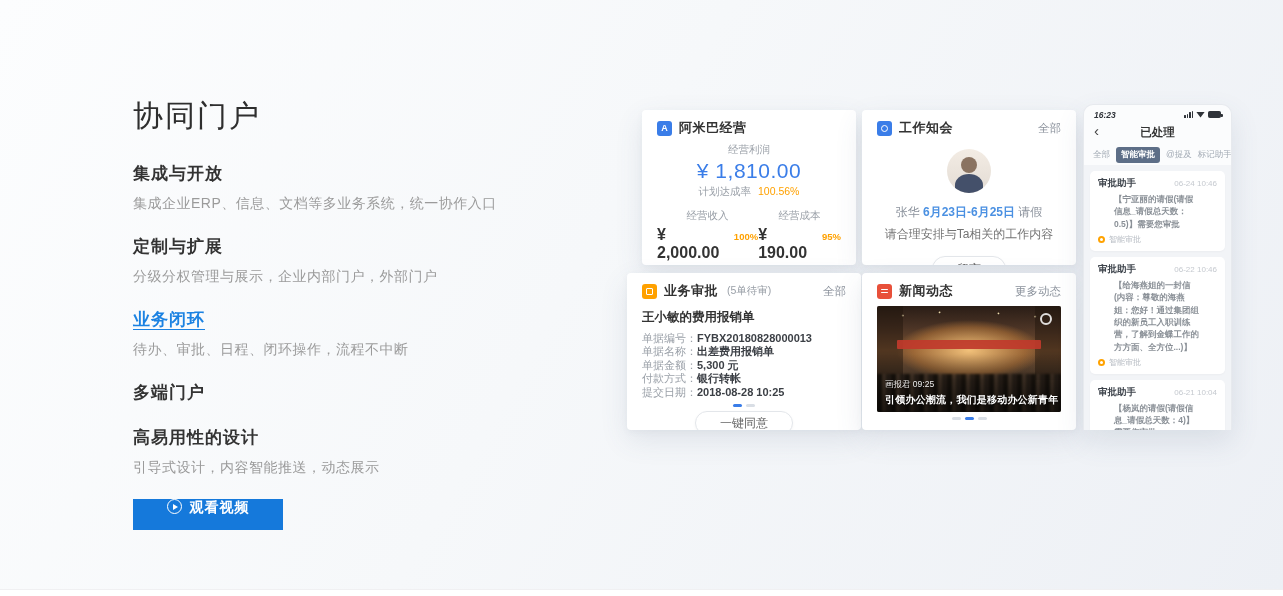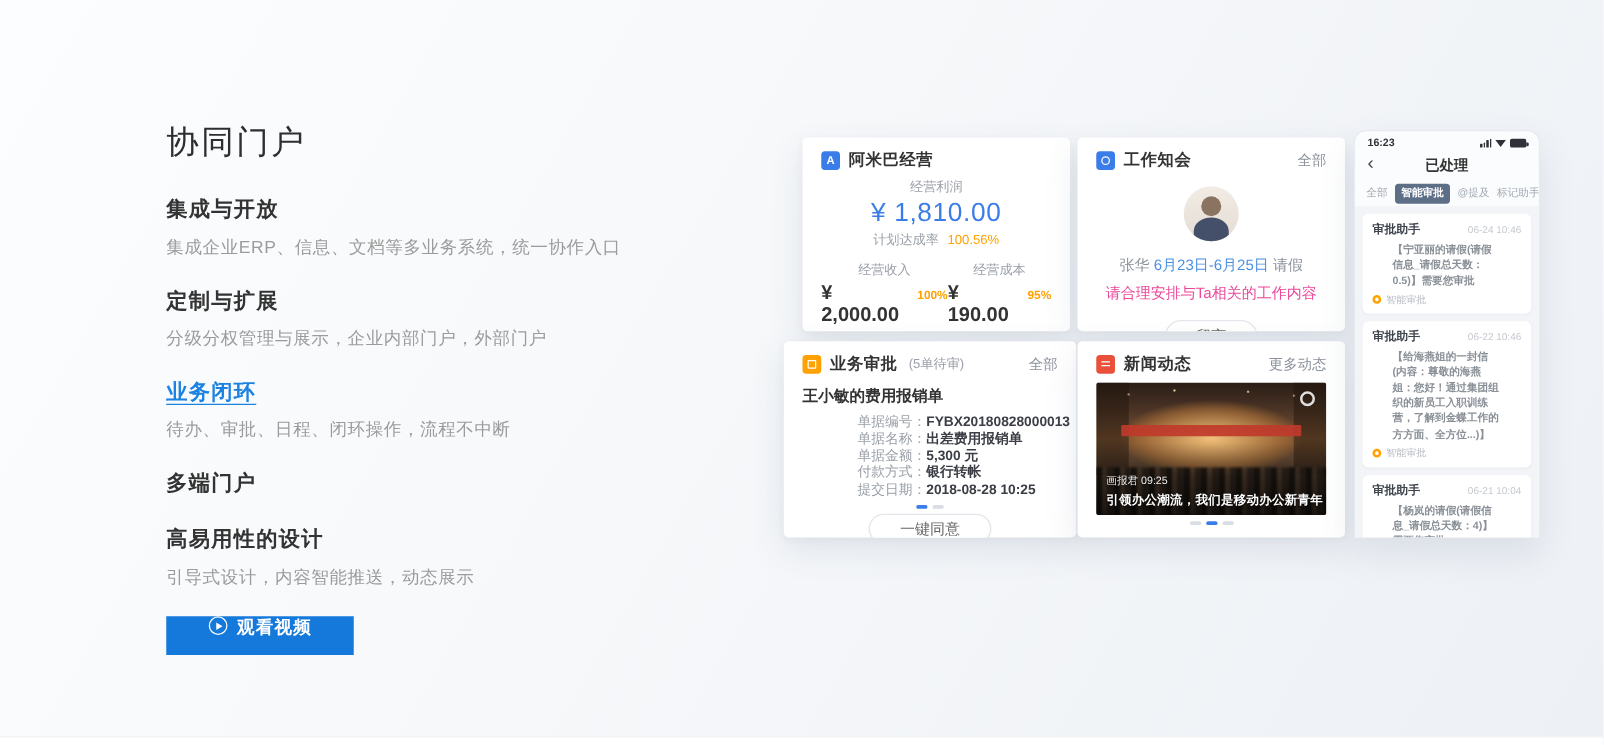--- a/index.html
+++ b/index.html
@@ -3,21 +3,21 @@
 <meta charset="utf-8">
 <style>
   * { margin:0; padding:0; box-sizing:border-box; }
   body { font-family:"Liberation Sans","DejaVu Sans",sans-serif; }
   .page { position:relative; width:1283px; height:596px; overflow:hidden;
           background:linear-gradient(120deg,#fcfdfe 0%,#f6f8fa 45%,#edf0f5 100%); }
   .footer-strip { position:absolute; left:0; right:0; bottom:0; height:7px; background:#ffffff; border-top:1px solid #f0f0f2; }
 
   
   .left-col { position:absolute; left:133px; top:96px; width:480px; }
-  .page-title { font-size:26px; font-weight:500; color:#2e2e2e; letter-spacing:2px; margin-bottom:25px; }
+  .page-title { font-size:30px; font-weight:500; color:#2e2e2e; letter-spacing:2px; margin-bottom:25px; }
   .feature { margin-bottom:22px; }
   .feature h3 { font-size:17px; font-weight:700; color:#333; margin-bottom:10px; letter-spacing:1px; }
   .feature .desc { font-size:14px; color:#9b9b9b; letter-spacing:0.5px; }
   .feature.active h3 { color:#1b82e2; text-decoration:underline; text-underline-offset:4px; }
   .video-btn { margin-top:12px; width:150px; height:31px; background:#1579db; color:#fff;
                display:flex; align-items:flex-start; justify-content:center; gap:8px; cursor:pointer;
                font-size:14px; font-weight:700; letter-spacing:1px; border:none; }
   .play-ic { width:15px; height:15px; border:1px solid #fff; border-radius:50%; position:relative; flex:0 0 auto; }
   .play-ic::after { content:""; position:absolute; left:5px; top:4px; border-left:5px solid #fff;
                     border-top:3.5px solid transparent; border-bottom:3.5px solid transparent; }
@@ -53,32 +53,32 @@
   .pbar .seg-b { flex:87; background:#3a7de8; border-radius:2px; }
   .pbar .seg-o { flex:12; background:#ffa100; border-radius:2px; }
 
   
   .notify-body { display:flex; flex-direction:column; align-items:center; flex:1; }
   .avatar { width:44px; height:44px; border-radius:50%; margin-top:12px; position:relative; overflow:hidden;
             background:linear-gradient(180deg,#f3ece4 0%,#e3dcd4 100%); }
   .avatar .head { position:absolute; left:14px; top:8px; width:16px; height:16px; border-radius:50%; background:#8a7361; }
   .avatar .shoulders { position:absolute; left:8px; top:25px; width:28px; height:22px; border-radius:50% 50% 0 0; background:#44506a; }
   .notify-line1 { margin-top:11px; font-size:12px; color:#8b929c; }
-  .notify-line1 .dates { color:#4a90e2; font-weight:400;text-align:center; }
-  .notify-line2 { margin-top:5px; font-size:12px; color:#ec4899; }
+  .notify-line1 .dates { color:#4a90e2; font-weight:700;text-align:center; }
+  .notify-line2 { margin-top:5px; font-size:12px; color:#737373; }
   .pill-btn { border:1px solid #e3e6ea; background:#fff; border-radius:14px; height:26px; padding:0 24px;
               font-size:12px; color:#666; display:flex; align-items:center; justify-content:center;
               cursor:pointer; box-shadow:0 1px 3px rgba(0,0,0,.04); }
   .notify-body .pill-btn { margin-top:13px; }
 
   
   .doc-title { margin-top:9px; font-size:12.5px; font-weight:600; color:#333; }
   .fields { margin-top:6px; }
   .frow { display:flex; font-size:11px; line-height:13.4px; }
-  .frow .fl { color:#9aa0a8; flex:0 0 auto;margin-left:44px; }
+  .frow .fl { color:#9aa0a8; flex:0 0 auto; }
   .frow .fv { color:#3b3f45; font-weight:600; }
   .dots { display:flex; justify-content:center; gap:4px; margin-top:5px; }
   .dots i { width:9px; height:3px; border-radius:2px; background:#d9dee5; }
   .dots i.on { background:#3a7de8; }
   .approval-btn-row { display:flex; justify-content:center; margin-top:4px; }
   .approval-btn-row .pill-btn { height:24px; }
 
   
   .news-photo { position:relative; margin-top:6px; height:113px; border-radius:2px; overflow:hidden;
     background:
@@ -97,21 +97,21 @@
   .live-ring { position:absolute; top:7px; right:9px; width:12px; height:12px; border:2px solid rgba(255,255,255,.85); border-radius:50%; }
   .caption-wrap { position:absolute; left:8px; right:8px; bottom:5px; color:#fff; }
   .caption-meta { font-size:8.5px; opacity:.92; text-shadow:0 1px 2px rgba(0,0,0,.6); }
   .caption-main { margin-top:2px; font-size:10px; font-weight:600; letter-spacing:0.2px; white-space:nowrap; text-shadow:0 1px 2px rgba(0,0,0,.7); }
   .news-dots { margin-top:5px; }
 
   
   .phone { position:absolute; left:1083px; top:104px; width:149px; height:326px; background:#fbfcfd;
            border:1px solid #e7eaee; border-bottom:none; border-radius:10px 10px 0 0; overflow:hidden;
            box-shadow:0 12px 28px rgba(70,90,120,.13); display:flex; flex-direction:column; }
-  .statusbar { height:15px; padding:4px 10px 0; display:flex; justify-content:space-between; }
+  .statusbar { height:15px; padding:4px 10px 0; display:flex; align-items:center; justify-content:space-between;font-style:italic; }
   .sb-time { font-size:8.5px; font-weight:700; color:#30343a; }
   .sb-icons { display:flex; align-items:center; gap:3px; }
   .sig { display:flex; align-items:flex-end; gap:1px; }
   .sig i { display:block; width:1.5px; background:#2f3339; border-radius:0.5px; }
   .sig i:nth-child(1){height:3px;} .sig i:nth-child(2){height:4.5px;} .sig i:nth-child(3){height:6px;} .sig i:nth-child(4){height:7px;}
   .wifi { width:9px; height:6px; background:#2f3339; clip-path:polygon(50% 100%, 0 0, 100% 0); }
   .batt { width:13px; height:6.5px; border:1px solid #2f3339; border-radius:1.5px; position:relative; background:#2f3339; }
   .batt::after { content:""; position:absolute; right:-2.5px; top:1.5px; width:1.5px; height:3px; background:#2f3339; border-radius:0 1px 1px 0; }
   .phone-nav { height:24px; display:flex; align-items:center; justify-content:center; position:relative; }
   .back-chevron { position:absolute; left:10px; top:1px; font-size:15px; color:#444; line-height:20px; cursor:pointer; }

